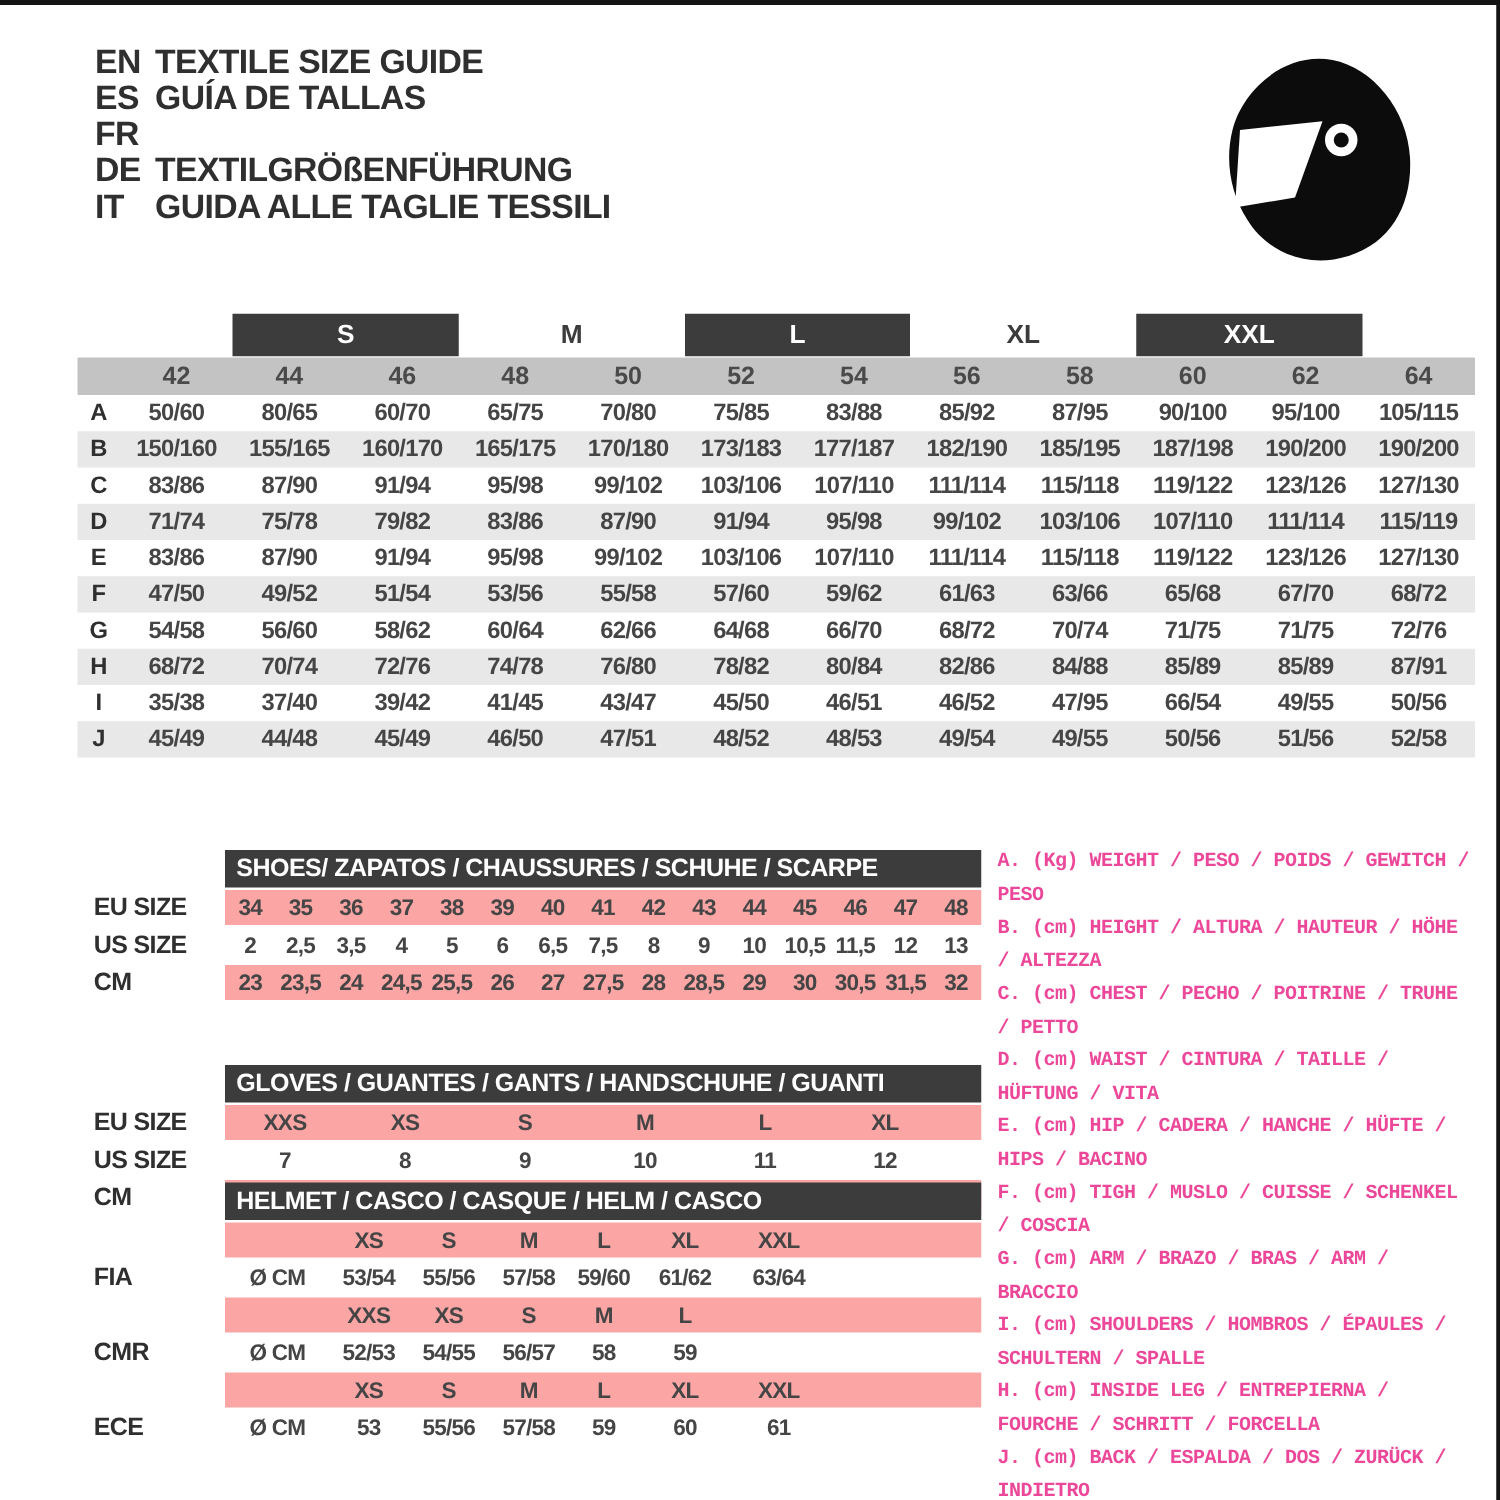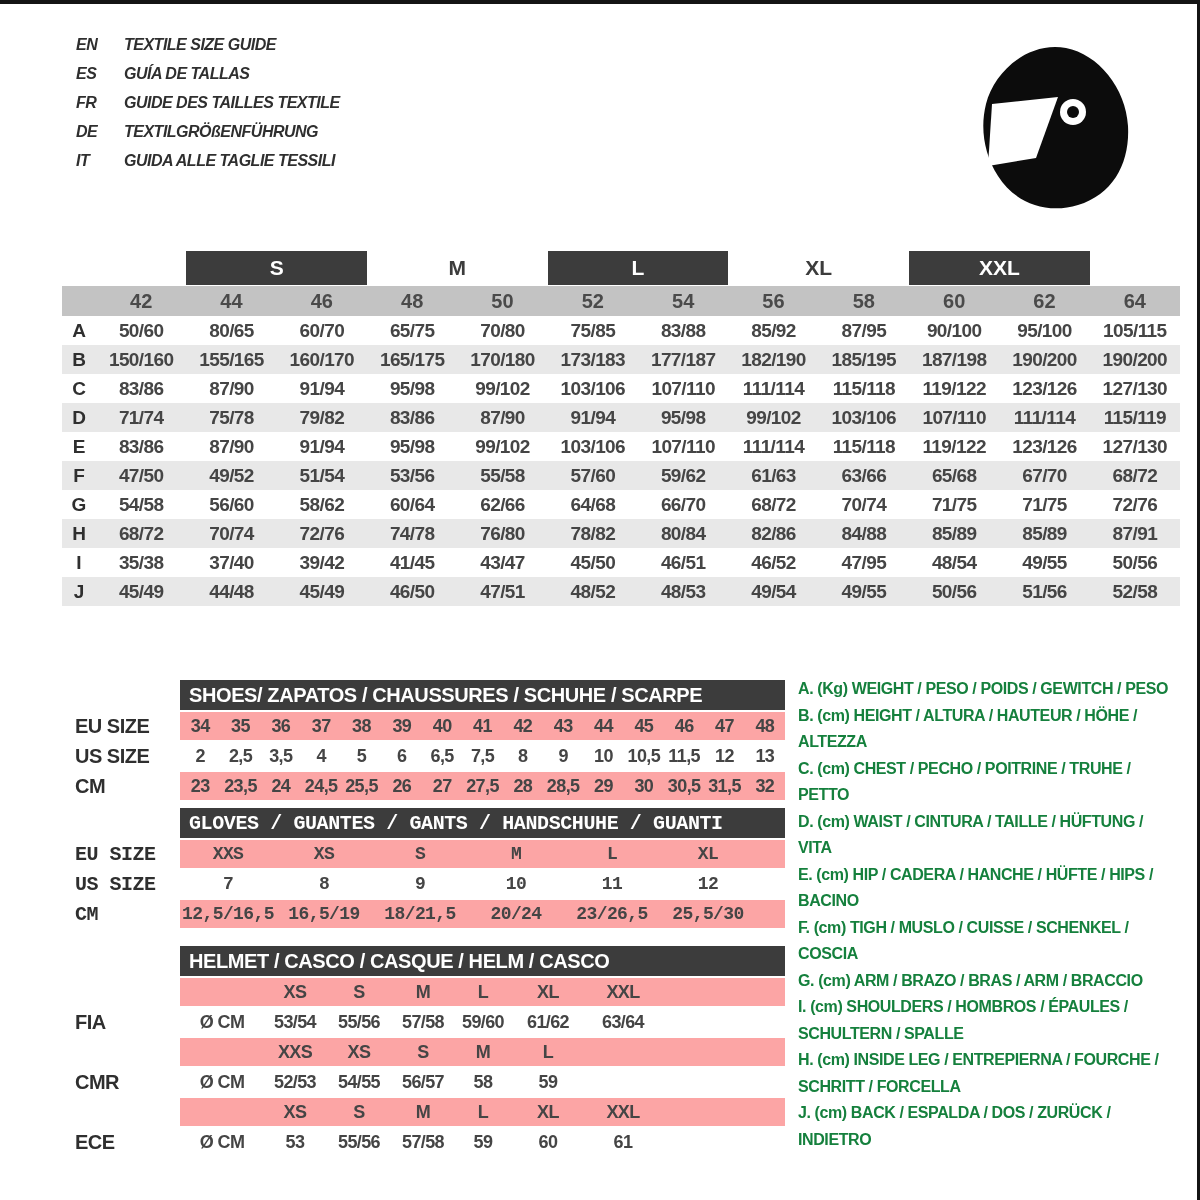--- a/index.html
+++ b/index.html
@@ -5,21 +5,21 @@
   html,body{margin:0;padding:0;background:#fff;}
   body{
     position:relative;width:1200px;height:1200px;overflow:hidden;
     font-family:"Liberation Sans",sans-serif;font-weight:700;color:#2f2f2f;
   }
   .page-border-top{position:absolute;left:0;top:0;width:1200px;height:4px;background:#141414;}
   .page-border-right{position:absolute;right:0;top:0;width:3px;height:1200px;background:#141414;}
 
   
   .lang{position:absolute;left:76px;top:36px;}
-  .lang-row{display:flex;height:29px;align-items:flex-start;font-size:16px;letter-spacing:-0.5px;font-style:italic;}
+  .lang-row{display:flex;height:29px;align-items:flex-end;font-size:27px;letter-spacing:-0.5px;}
   .lang-code{width:48px;}
 
   
   .helmet-pic{position:absolute;left:978px;top:44px;width:154px;height:168px;}
 
   
   .size-section{position:absolute;left:62px;top:251px;width:1118px;}
   .sgrid{display:grid;grid-template-columns:34px repeat(12,1fr);}
   .group-row{height:34px;}
   .group-cell{display:flex;align-items:center;justify-content:center;font-size:21px;color:#3c3c3c;}
@@ -27,55 +27,54 @@
   .num-row{height:30px;background:#c3c3c3;margin-top:1px;}
   .num-cell{display:flex;align-items:center;justify-content:center;font-size:20px;color:#4a4a4a;}
   .data-row{height:29px;}
   .data-row.stripe{background:#e8e8e8;}
   .row-label{display:flex;align-items:center;justify-content:center;font-size:19px;}
   .val-cell{display:flex;align-items:center;justify-content:center;font-size:19px;color:#454545;letter-spacing:-0.6px;}
 
   
   .strip-section{position:absolute;left:180px;width:605px;}
   .shoes-section{top:680px;}
-  .gloves-section{top:808px;font-family:Liberation Mono, monospace;}
+  .gloves-section{top:852px;}
   .helmet-section{top:946px;}
   .strip-title{height:30px;background:#3c3c3c;color:#fff;display:flex;align-items:center;
     padding-left:9px;font-size:20px;letter-spacing:-0.4px;margin-bottom:2px;}
   .strip-row{height:28px;margin-bottom:2px;position:relative;display:grid;}
   .strip-row.gray{background:#fca5a5;}
   .cols15{grid-template-columns:repeat(15,1fr);}
   .cols6{grid-template-columns:repeat(6,96px) 1fr;}
   .helm-grid{grid-template-columns:84px 62px 66px 62px 58px 72px 78px 1fr;}
   .strip-cell{display:flex;align-items:center;justify-content:center;font-size:18px;color:#454545;letter-spacing:-0.6px;}
   .side-label{position:absolute;left:-105px;top:0;height:100%;width:100px;display:flex;align-items:center;
     font-size:20px;color:#2f2f2f;letter-spacing:-0.5px;}
 
   
   .legend{position:absolute;left:798px;top:676px;width:382px;}
-  .legend-item{font-size:16px;line-height:26.5px;letter-spacing:-0.4px;color:#15803d;}
+  .legend-item{font-size:16px;line-height:26.5px;letter-spacing:-0.4px;color:#ec4899;font-family:Liberation Mono, monospace;}
 </style>
 </head>
 <body>
 
 <div class="page-border-top"></div>
 <div class="page-border-right"></div>
 
 <div class="lang" id="languages">
     <div class="lang-row">
       <div class="lang-code">EN</div>
       <div class="lang-title">TEXTILE SIZE GUIDE</div>
     </div>
     <div class="lang-row">
       <div class="lang-code">ES</div>
       <div class="lang-title">GUÍA DE TALLAS</div>
     </div>
     <div class="lang-row">
       <div class="lang-code">FR</div>
-      <div class="lang-title">GUIDE DES TAILLES TEXTILE</div>
     </div>
     <div class="lang-row">
       <div class="lang-code">DE</div>
       <div class="lang-title">TEXTILGRÖßENFÜHRUNG</div>
     </div>
     <div class="lang-row">
       <div class="lang-code">IT</div>
       <div class="lang-title">GUIDA ALLE TAGLIE TESSILI</div>
     </div>
   </div>
@@ -237,21 +236,21 @@
         <div class="row-label">I</div>
         <div class="val-cell">35/38</div>
         <div class="val-cell">37/40</div>
         <div class="val-cell">39/42</div>
         <div class="val-cell">41/45</div>
         <div class="val-cell">43/47</div>
         <div class="val-cell">45/50</div>
         <div class="val-cell">46/51</div>
         <div class="val-cell">46/52</div>
         <div class="val-cell">47/95</div>
-        <div class="val-cell">48/54</div>
+        <div class="val-cell">66/54</div>
         <div class="val-cell">49/55</div>
         <div class="val-cell">50/56</div>
       </div>
       <div class="sgrid data-row stripe">
         <div class="row-label">J</div>
         <div class="val-cell">45/49</div>
         <div class="val-cell">44/48</div>
         <div class="val-cell">45/49</div>
         <div class="val-cell">46/50</div>
         <div class="val-cell">47/51</div>

